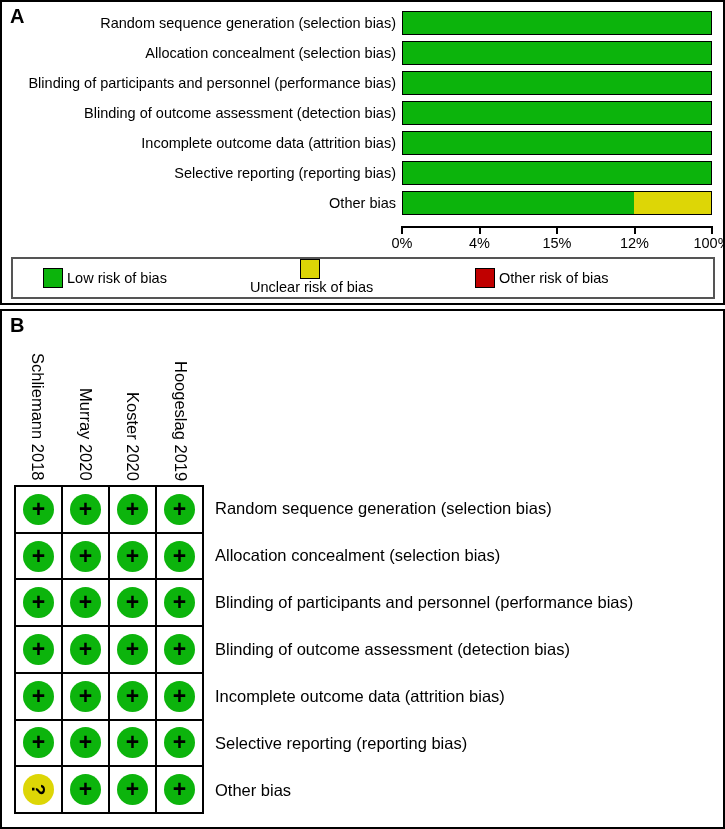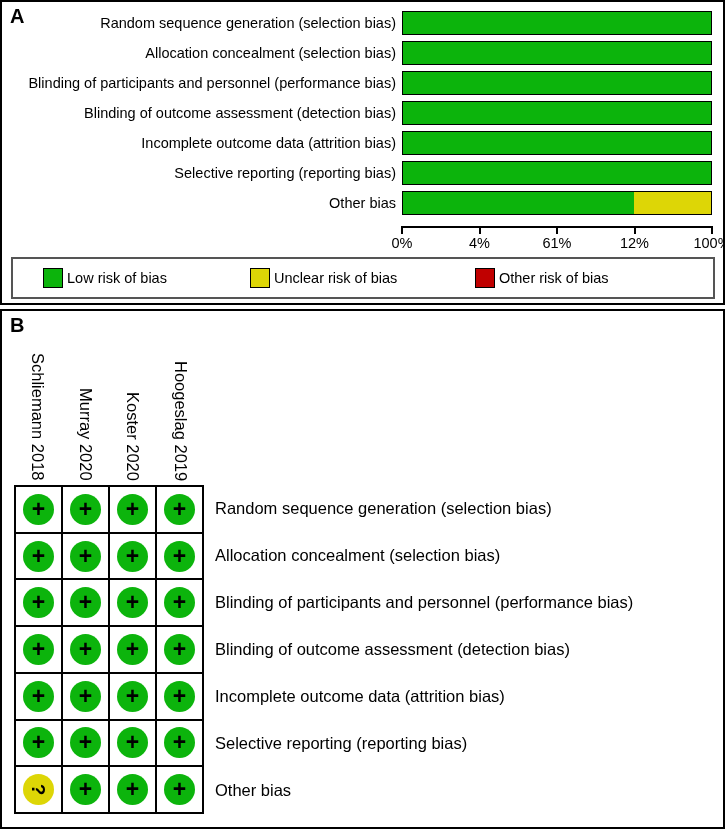--- a/index.html
+++ b/index.html
@@ -20,21 +20,21 @@
 
   .axis{position:absolute;left:400px;top:224px;width:310px;height:30px;}
   .axis-line{position:absolute;left:0;top:0;width:100%;height:2px;background:#000;}
   .tick{position:absolute;top:0;width:2px;height:8px;background:#000;transform:translateX(-50%);}
   .tick-label{position:absolute;top:9px;transform:translateX(-50%);font-size:14.5px;white-space:nowrap;}
 
   .legend{position:absolute;left:9px;right:8px;top:255px;height:42px;border:2px solid #555;box-sizing:border-box;background:#fff;}
   .legend-item{position:absolute;top:0;height:100%;display:flex;align-items:center;}
   .legend-item .swatch{width:20px;height:20px;border:1.5px solid #000;box-sizing:border-box;margin-right:4px;flex:0 0 auto;}
   .legend-item .ltext{font-size:14.5px;white-space:nowrap;}
-  .li-0{left:30px;text-align:center;} .li-1{left:237px;} .li-2{left:462px;}
+  .li-0{left:30px;text-align:center;} .li-1{left:237px;flex-direction:column;} .li-2{left:462px;}
 
   
   .panel-b{position:relative;flex:1;margin-top:4px;border:2px solid #000;box-sizing:border-box;background:#fff;}
   .b-header{position:absolute;left:12px;top:18px;width:190px;height:152px;}
   .study-col{position:absolute;bottom:0;width:47.5px;display:flex;justify-content:center;}
   .study-col span{writing-mode:vertical-rl;font-size:16.5px;white-space:nowrap;}
   .sc-0{left:0;} .sc-1{left:47.5px;} .sc-2{left:95px;} .sc-3{left:142.5px;}
 
   .b-grid{position:absolute;left:12px;top:174px;width:190px;height:329px;display:grid;grid-template-columns:repeat(4,1fr);grid-template-rows:repeat(7,1fr);border:1px solid #000;box-sizing:border-box;}
   .cell{border:1px solid #000;display:flex;align-items:center;justify-content:center;box-sizing:border-box;background:#fff;}
@@ -116,21 +116,21 @@
 
     <div class="axis">
       <div class="axis-line"></div>
       <div class="tick" style="left:0%"></div>
       <div class="tick" style="left:25%"></div>
       <div class="tick" style="left:50%"></div>
       <div class="tick" style="left:75%"></div>
       <div class="tick" style="left:100%"></div>
       <div class="tick-label" style="left:0%">0%</div>
       <div class="tick-label" style="left:25%">4%</div>
-      <div class="tick-label" style="left:50%">61%</div>
+      <div class="tick-label" style="left:50%">15%</div>
       <div class="tick-label" style="left:75%">12%</div>
       <div class="tick-label" style="left:100%">100%</div>
     </div>
 
     <div class="legend">
       <div class="legend-item li-0">
         <span class="swatch" style="background: rgb(12, 180, 12);"></span>
         <span class="ltext">Low risk of bias</span>
       </div>
       <div class="legend-item li-1">

